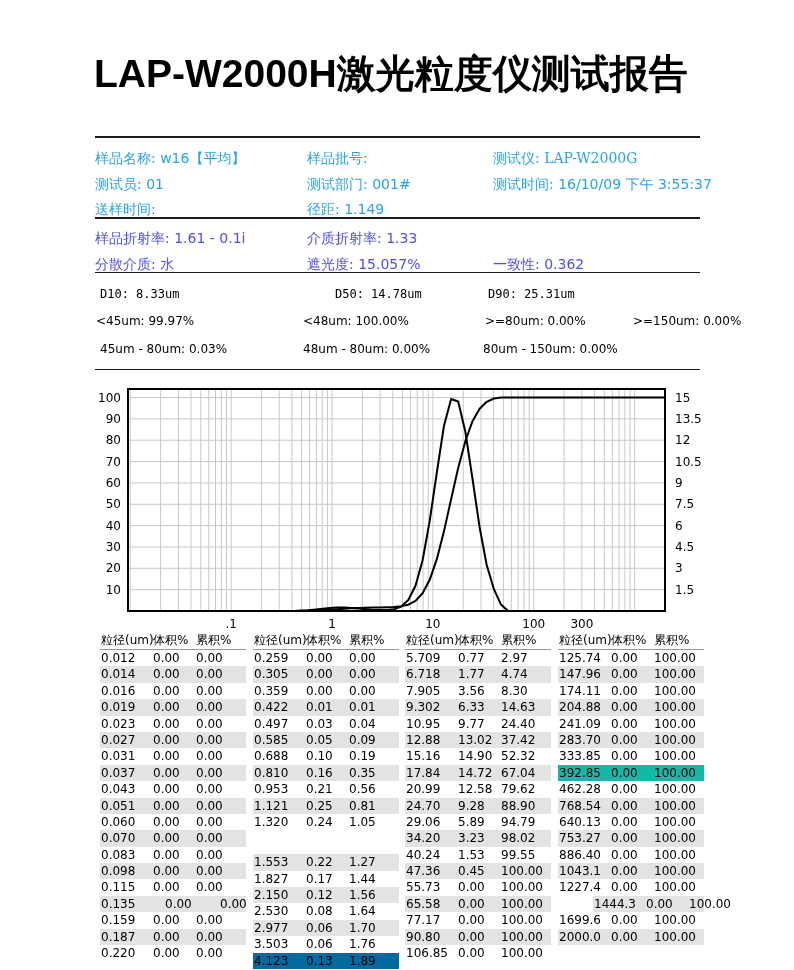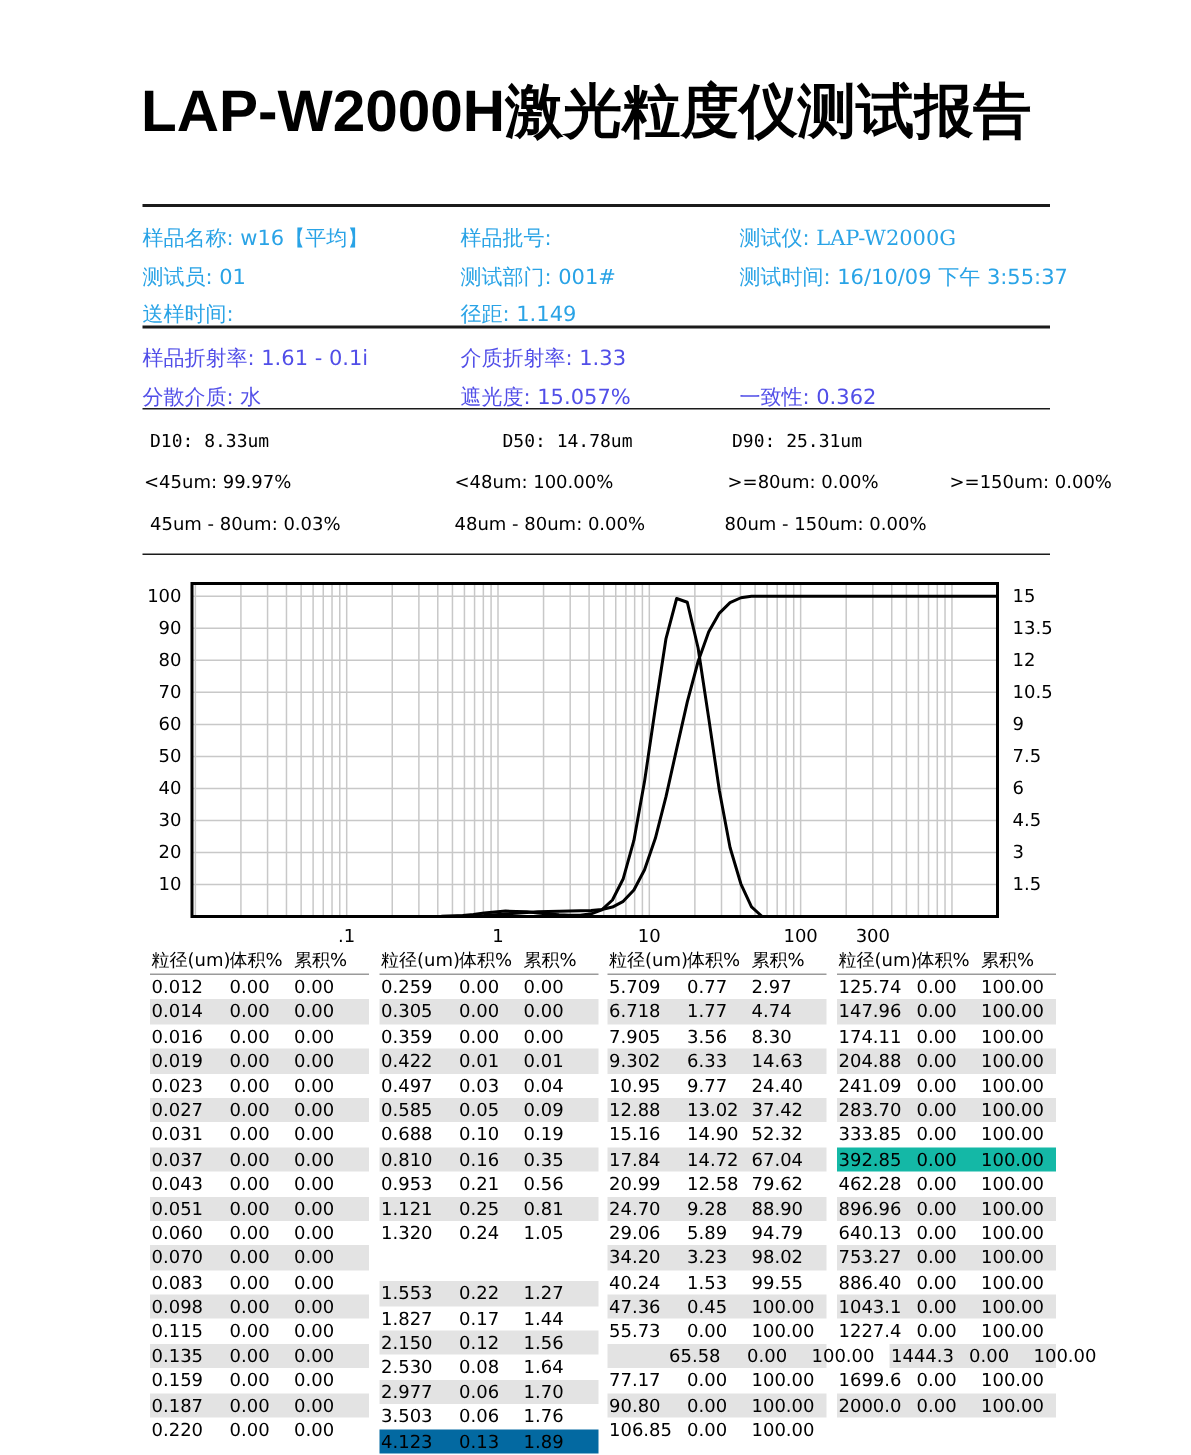--- a/index.html
+++ b/index.html
@@ -252,21 +252,21 @@
         <div class="trow alt" style="background: rgb(227, 227, 227);">
           <span class="tc">0.098</span>
           <span class="tc">0.00</span>
           <span class="tc">0.00</span>
         </div>
         <div class="trow">
           <span class="tc">0.115</span>
           <span class="tc">0.00</span>
           <span class="tc">0.00</span>
         </div>
-        <div class="trow alt" style="background: rgb(227, 227, 227);">
+        <div class="trow alt" style="background: rgb(227, 227, 227); gap: 12px;">
           <span class="tc">0.135</span>
           <span class="tc">0.00</span>
           <span class="tc">0.00</span>
         </div>
         <div class="trow">
           <span class="tc">0.159</span>
           <span class="tc">0.00</span>
           <span class="tc">0.00</span>
         </div>
         <div class="trow alt" style="background: rgb(227, 227, 227);">
@@ -456,21 +456,21 @@
         <div class="trow alt" style="background: rgb(227, 227, 227);">
           <span class="tc">47.36</span>
           <span class="tc">0.45</span>
           <span class="tc">100.00</span>
         </div>
         <div class="trow">
           <span class="tc">55.73</span>
           <span class="tc">0.00</span>
           <span class="tc">100.00</span>
         </div>
-        <div class="trow alt" style="background: rgb(227, 227, 227); padding-left: 40px;">
+        <div class="trow alt" style="background: rgb(227, 227, 227);">
           <span class="tc">65.58</span>
           <span class="tc">0.00</span>
           <span class="tc">100.00</span>
         </div>
         <div class="trow">
           <span class="tc">77.17</span>
           <span class="tc">0.00</span>
           <span class="tc">100.00</span>
         </div>
         <div class="trow alt" style="background: rgb(227, 227, 227);">
@@ -529,21 +529,21 @@
           <span class="tc">392.85</span>
           <span class="tc">0.00</span>
           <span class="tc">100.00</span>
         </div>
         <div class="trow">
           <span class="tc">462.28</span>
           <span class="tc">0.00</span>
           <span class="tc">100.00</span>
         </div>
         <div class="trow alt" style="background: rgb(227, 227, 227);">
-          <span class="tc">896.96</span>
+          <span class="tc">768.54</span>
           <span class="tc">0.00</span>
           <span class="tc">100.00</span>
         </div>
         <div class="trow">
           <span class="tc">640.13</span>
           <span class="tc">0.00</span>
           <span class="tc">100.00</span>
         </div>
         <div class="trow alt" style="background: rgb(227, 227, 227);">
           <span class="tc">753.27</span>

